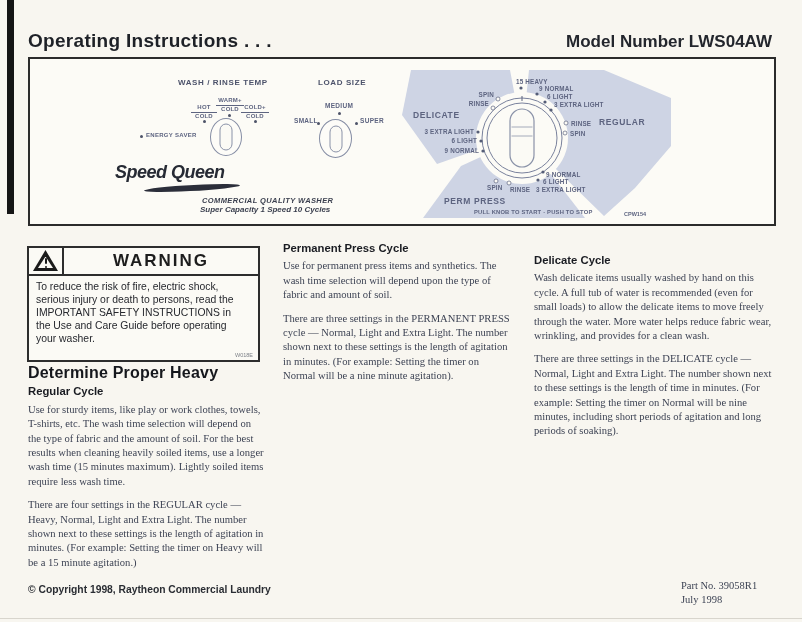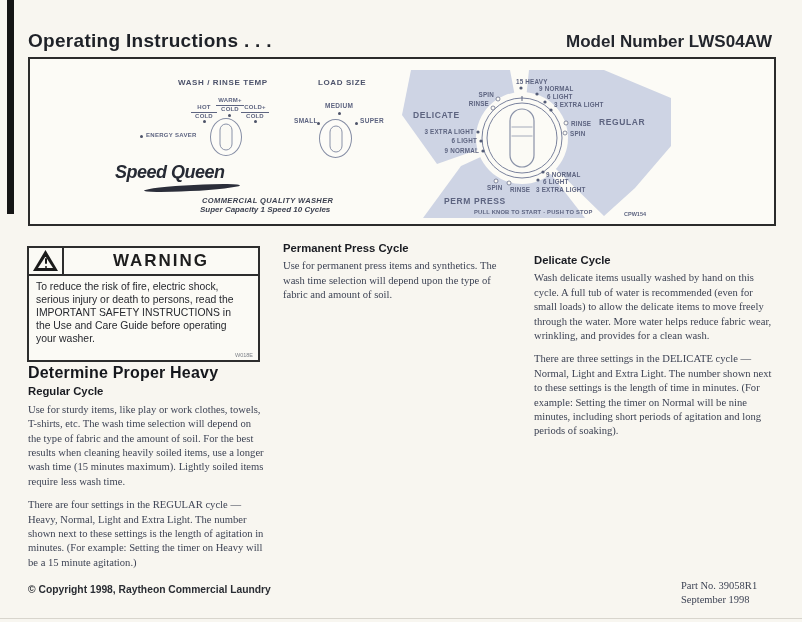--- a/index.html
+++ b/index.html
@@ -177,26 +177,27 @@
   <div class="col col-left">
     <div class="h-big">Determine Proper Heavy</div>
     <div class="h-sub">Regular Cycle</div>
     <p>Use for sturdy items, like play or work clothes, towels, T-shirts, etc. The wash time selection will depend on the type of fabric and the amount of soil. For the best results when cleaning heavily soiled items, use a longer wash time (15 minutes maximum). Lightly soiled items require less wash time.</p>
     <p>There are four settings in the REGULAR cycle — Heavy, Normal, Light and Extra Light. The number shown next to these settings is the length of agitation in minutes. (For example: Setting the timer on Heavy will be a 15 minute agitation.)</p>
   </div>
 
   <div class="col col-mid">
     <div class="h-sub">Permanent Press Cycle</div>
     <p>Use for permanent press items and synthetics. The wash time selection will depend upon the type of fabric and amount of soil.</p>
+    <p>There are three settings in the PERMANENT PRESS cycle — Normal, Light and Extra Light. The number shown next to these settings is the length of agitation in minutes. (For example: Setting the timer on Normal will be a nine minute agitation).</p>
   </div>
 
   <div class="col col-right">
     <div class="h-sub">Delicate Cycle</div>
     <p>Wash delicate items usually washed by hand on this cycle. A full tub of water is recommended (even for small loads) to allow the delicate items to move freely through the water. More water helps reduce fabric wear, wrinkling, and provides for a clean wash.</p>
     <p>There are three settings in the DELICATE cycle — Normal, Light and Extra Light. The number shown next to these settings is the length of time in minutes. (For example: Setting the timer on Normal will be nine minutes, including short periods of agitation and long periods of soaking).</p>
   </div>
 
   <div class="footer-left">© Copyright 1998, Raytheon Commercial Laundry</div>
   <div class="footer-right">
     <div>Part No. 39058R1</div>
-    <div>September 1998</div>
+    <div>July 1998</div>
   </div>
 </div>
 
 </body></html>

